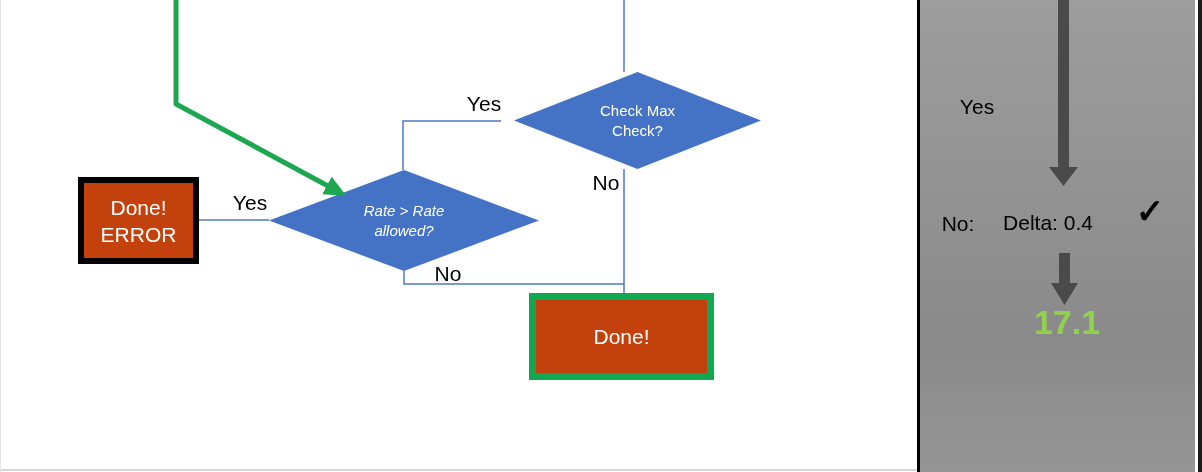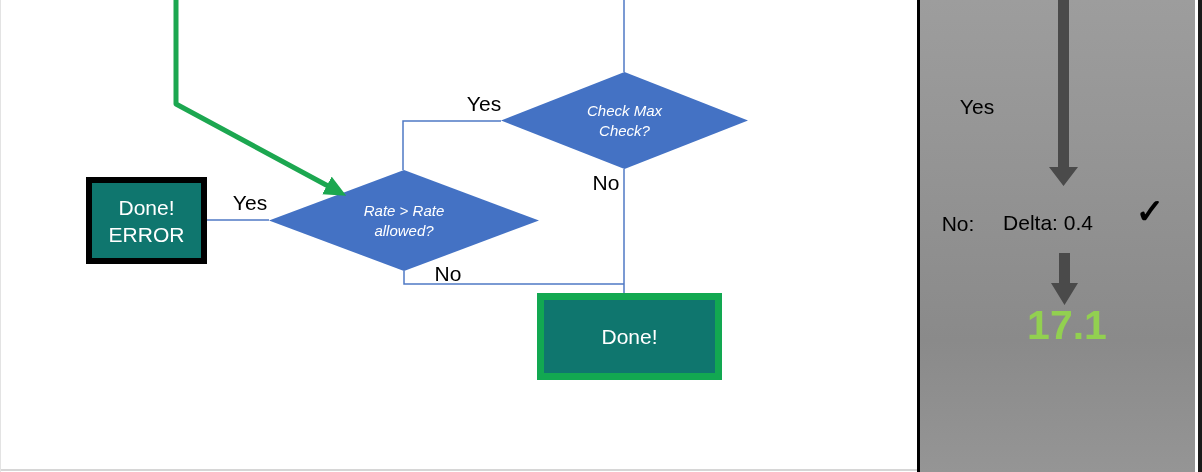--- a/index.html
+++ b/index.html
@@ -32,36 +32,35 @@
     display: flex;
     flex-direction: column;
     align-items: center;
     justify-content: center;
     color: #ffffff;
     font-size: 15px;
     line-height: 20px;
     text-align: center;
     z-index: 2;
   }
-  .diamond-check-max { left: 500px; top: 72px;  width: 247px; height: 97px; font-style: italic; }
+  .diamond-check-max { left: 513px; top: 72px;  width: 247px; height: 97px; }
   .diamond-rate      { left: 268px; top: 170px; width: 270px; height: 101px; font-style: italic; }
 
   .term-box {
     position: absolute;
-    background: #0f766e;
+    background: #c2410c;
     display: flex;
     flex-direction: column;
     align-items: center;
     justify-content: center;
     color: #ffffff;
     font-size: 21px;
     line-height: 27px;
     text-align: center;
     z-index: 2;
-    margin-left: 8px;
   }
   .box-done-error { left: 77px;  top: 177px; width: 121px; height: 87px; border: 6px solid #000000; }
   .box-done       { left: 528px; top: 293px; width: 185px; height: 87px; border: 7px solid #12A851; }
 
   .edge-label {
     position: absolute;
     transform: translateX(-50%);
     color: #000000;
     font-size: 21px;
     line-height: 1;
@@ -109,21 +108,21 @@
     transform: translateX(-50%);
     font-size: 34px;
     font-weight: bold;
     line-height: 1;
     color: #000000;
   }
   .panel-result {
     position: absolute;
     left: 147px; top: 305px;
     transform: translateX(-50%);
-    font-size: 41px;
+    font-size: 34px;
     font-weight: bold;
     line-height: 1;
     color: #92D050;
     white-space: nowrap;
   }
 
   .bottom-edge {
     position: absolute;
     left: 0; top: 469px;
     width: 916px; height: 2px;

